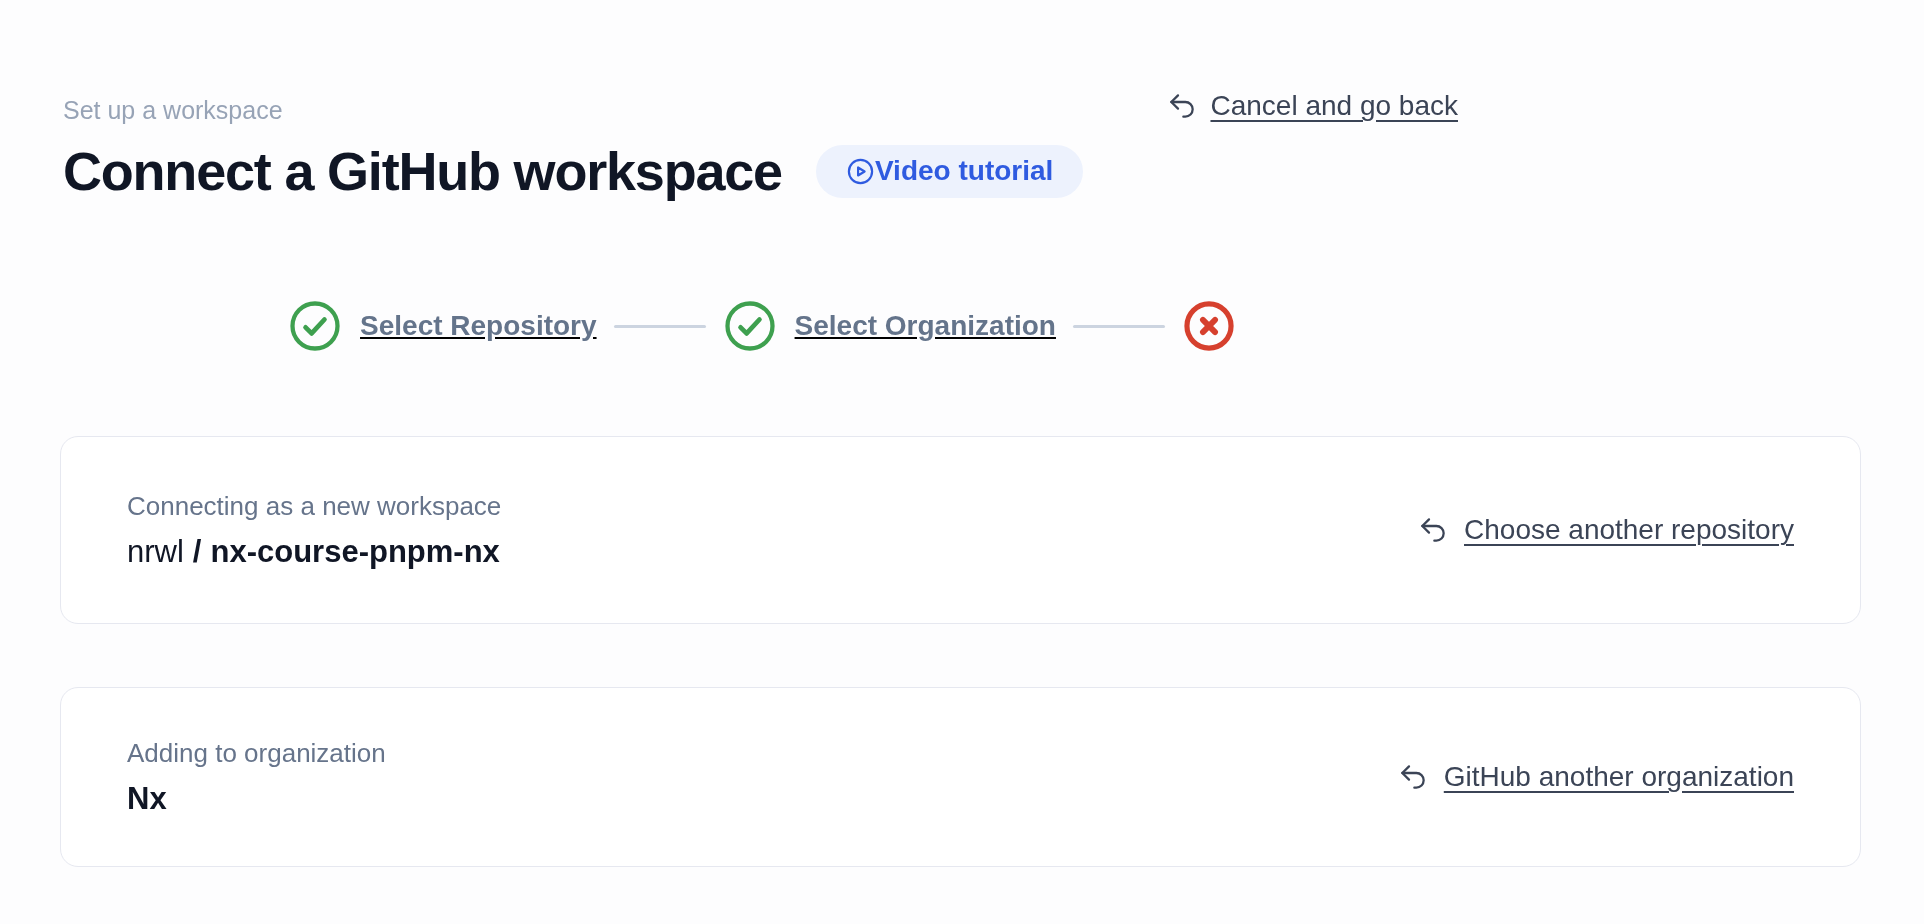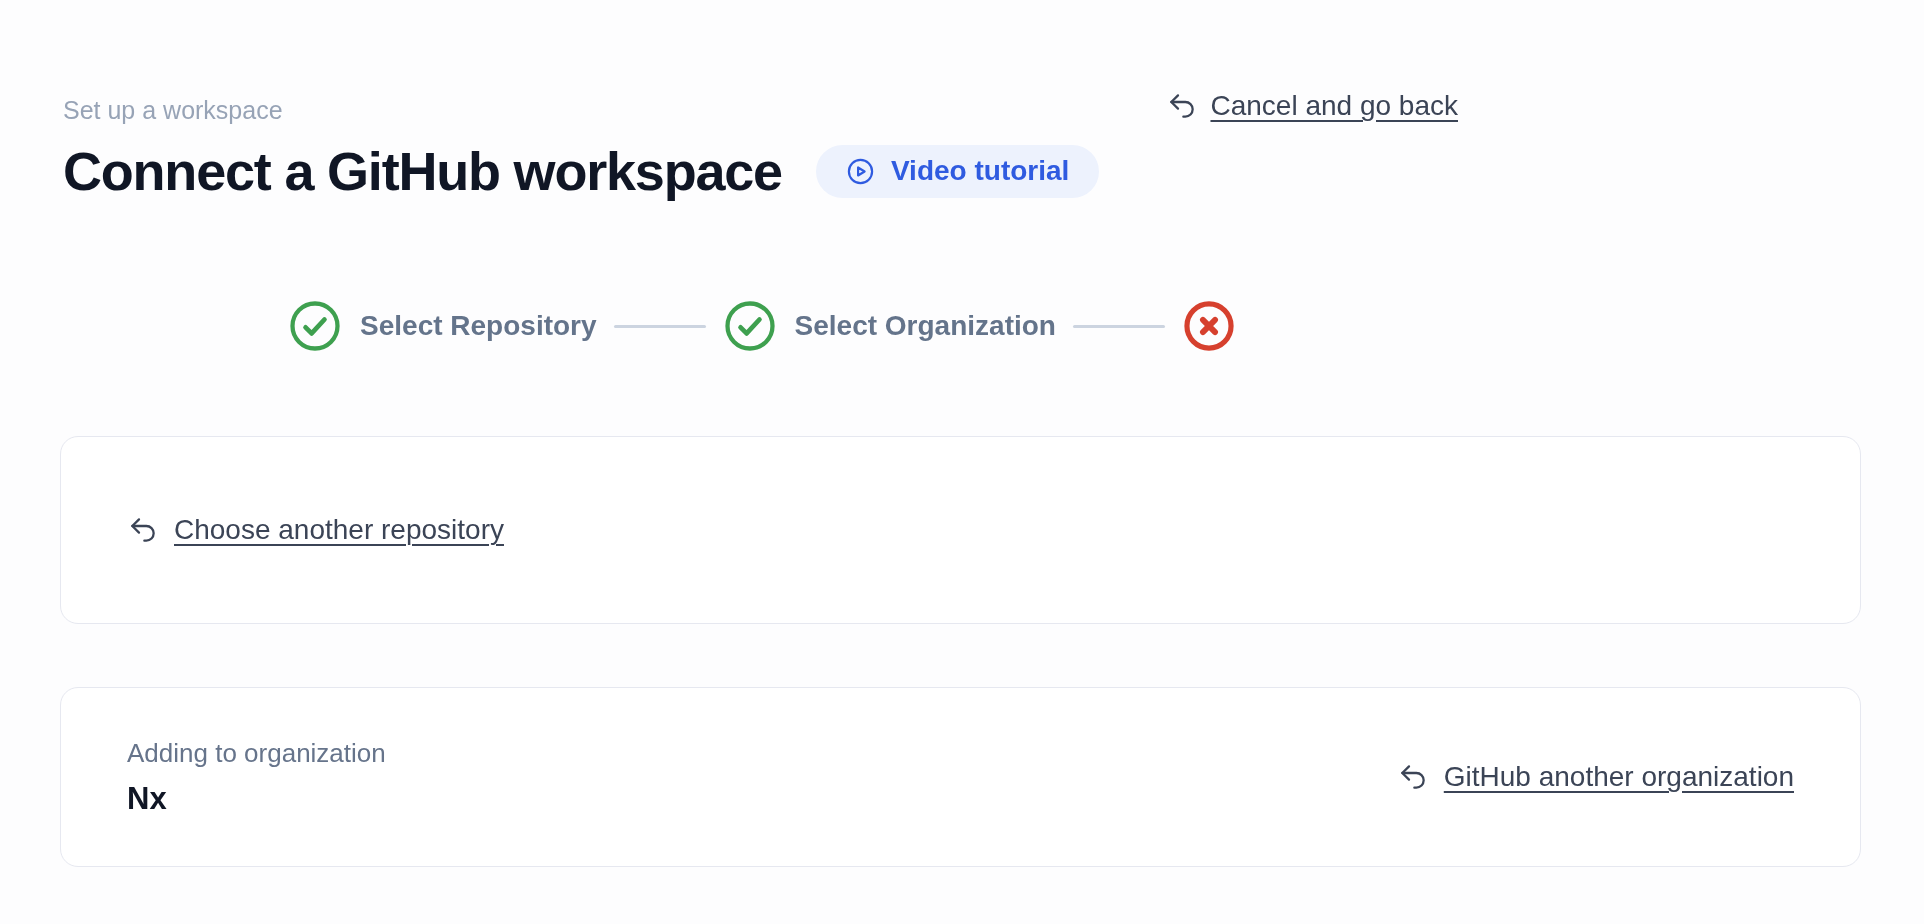--- a/index.html
+++ b/index.html
@@ -19,21 +19,21 @@
     font-size: 25px; line-height: 30px;
     color: var(--muted, #97a3b6);
   }
   .title-row { display: flex; align-items: center; gap: 34px; margin-top: 16px; }
   h1.page-title {
     margin: 0; font-size: 54px; line-height: 60px; font-weight: 700;
     letter-spacing: -1.2px; color: var(--heading, #101625);
     white-space: nowrap;
   }
   .video-pill {
-    display: inline-flex; align-items: center; gap: 16px;
+    display: inline-flex; align-items: center; 
     height: 53px; padding: 0 30px; border-radius: 9999px;
     background: var(--pill_bg, #edf2fd); color: var(--accent_blue, #2f5be0);
     font-size: 28px; font-weight: 700; cursor: pointer; border: none;
     white-space: nowrap;
     text-align: center;
   }
   .video-pill svg { width: 29px; height: 29px; display: block; }
 
   .cancel-link {
     position: absolute; right: 66px; top: 90px;
@@ -44,21 +44,21 @@
   .cancel-link svg, .card-link svg { width: 32px; height: 32px; flex: 0 0 auto; }
   .link-text {
     text-decoration: underline;
     text-decoration-thickness: 2px;
     text-underline-offset: 5px;
   }
 
   
   .stepper {
     position: absolute; top: 299px; left: 0; width: 100%;
-    display: flex; justify-content: center; align-items: center;
+    display: flex; justify-content: center; align-items: center; text-decoration: underline;
   }
   .step { display: flex; align-items: center; gap: 18px; }
   .step-icon { width: 54px; height: 54px; }
   .step-icon svg { width: 100%; height: 100%; display: block; }
   .step-icon.success { color: var(--success, #3ea04f); }
   .step-icon.error { color: var(--error, #d6402e); }
   .step-label {
     font-size: 28px; font-weight: 700; color: var(--step_text, #64748b);
     white-space: nowrap;
   }
@@ -142,20 +142,26 @@
       <span class="step-icon error">
         <svg viewBox="0 0 24 24" fill="none" stroke="currentColor">
           <circle cx="12" cy="12" r="9.8" stroke-width="2.3"></circle>
           <path d="M9.3 9.3l5.4 5.4M14.7 9.3l-5.4 5.4" stroke-width="2.6" stroke-linecap="round"></path>
         </svg>
       </span>
     </div>
   </div>
 
   <div class="card card-repository">
+    <div>
+      <div class="card-label">Connecting as a new workspace</div>
+      <div class="card-value">
+        <span class="org">nrwl</span><span class="sep">/</span><span class="repo">nx-course-pnpm-nx</span>
+      </div>
+    </div>
     <div class="card-link">
       <span style="display:flex;">
         <svg viewBox="0 0 24 24" fill="none" stroke="currentColor" stroke-width="1.7" stroke-linecap="round" stroke-linejoin="round">
           <path d="M9 14L4 9l5-5"></path>
           <path d="M4 9h10.5a5.5 5.5 0 0 1 0 11H13"></path>
         </svg>
       </span>
       <span class="link-text">Choose another repository</span>
     </div>
   </div>

